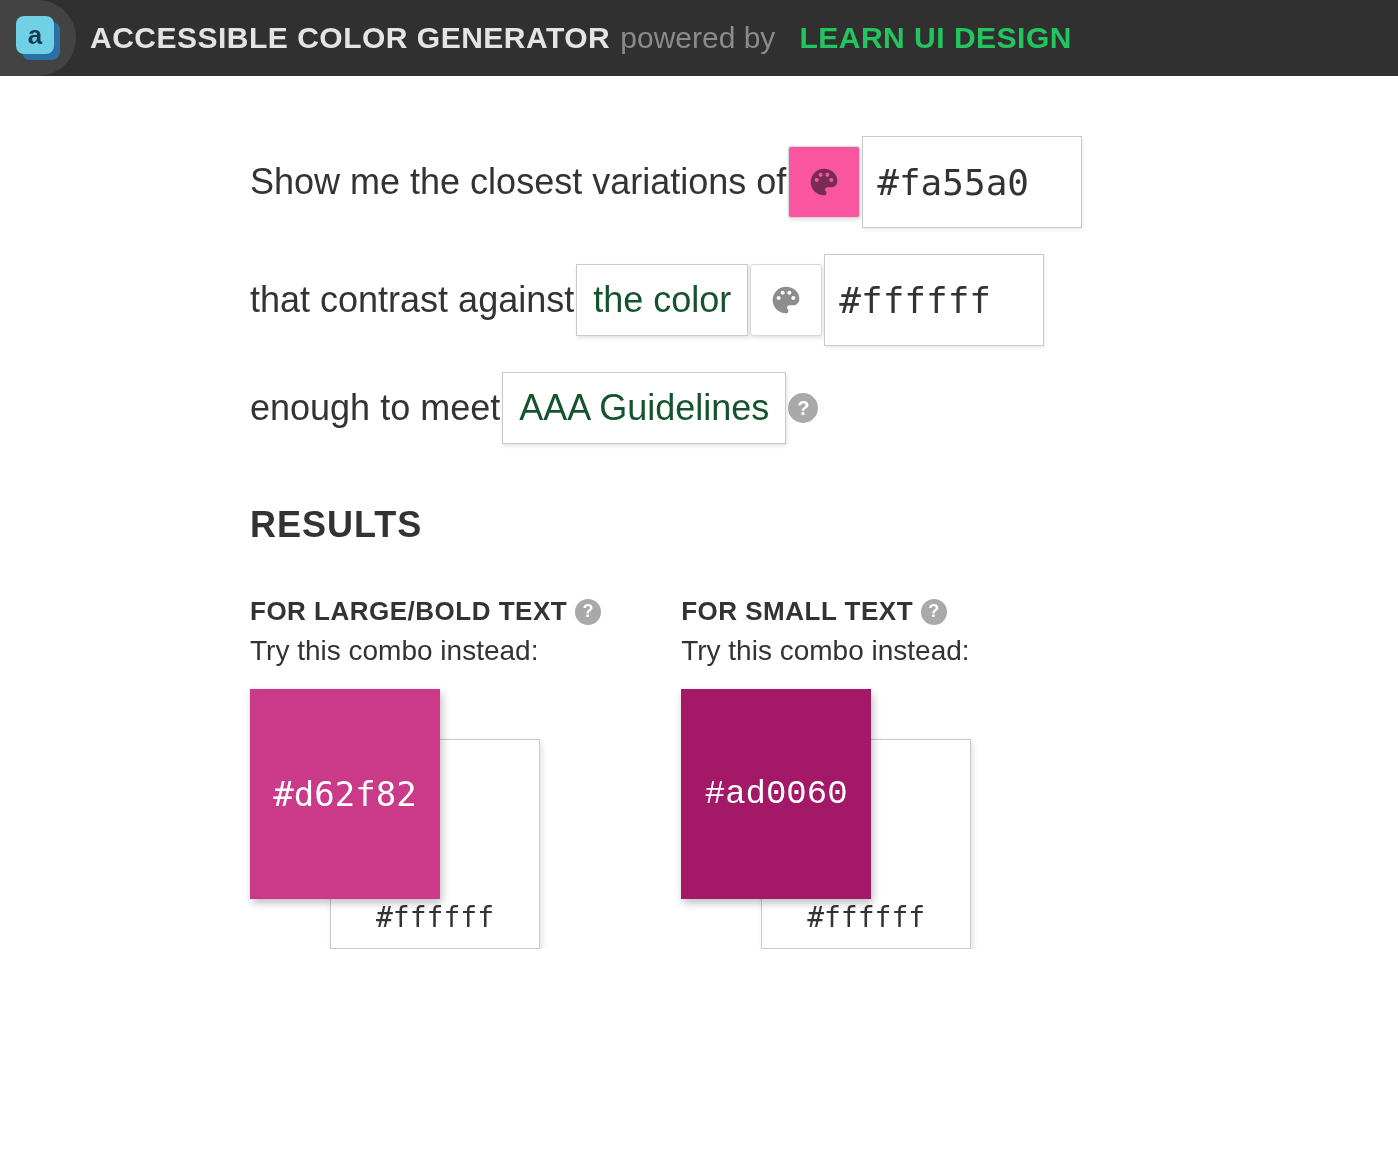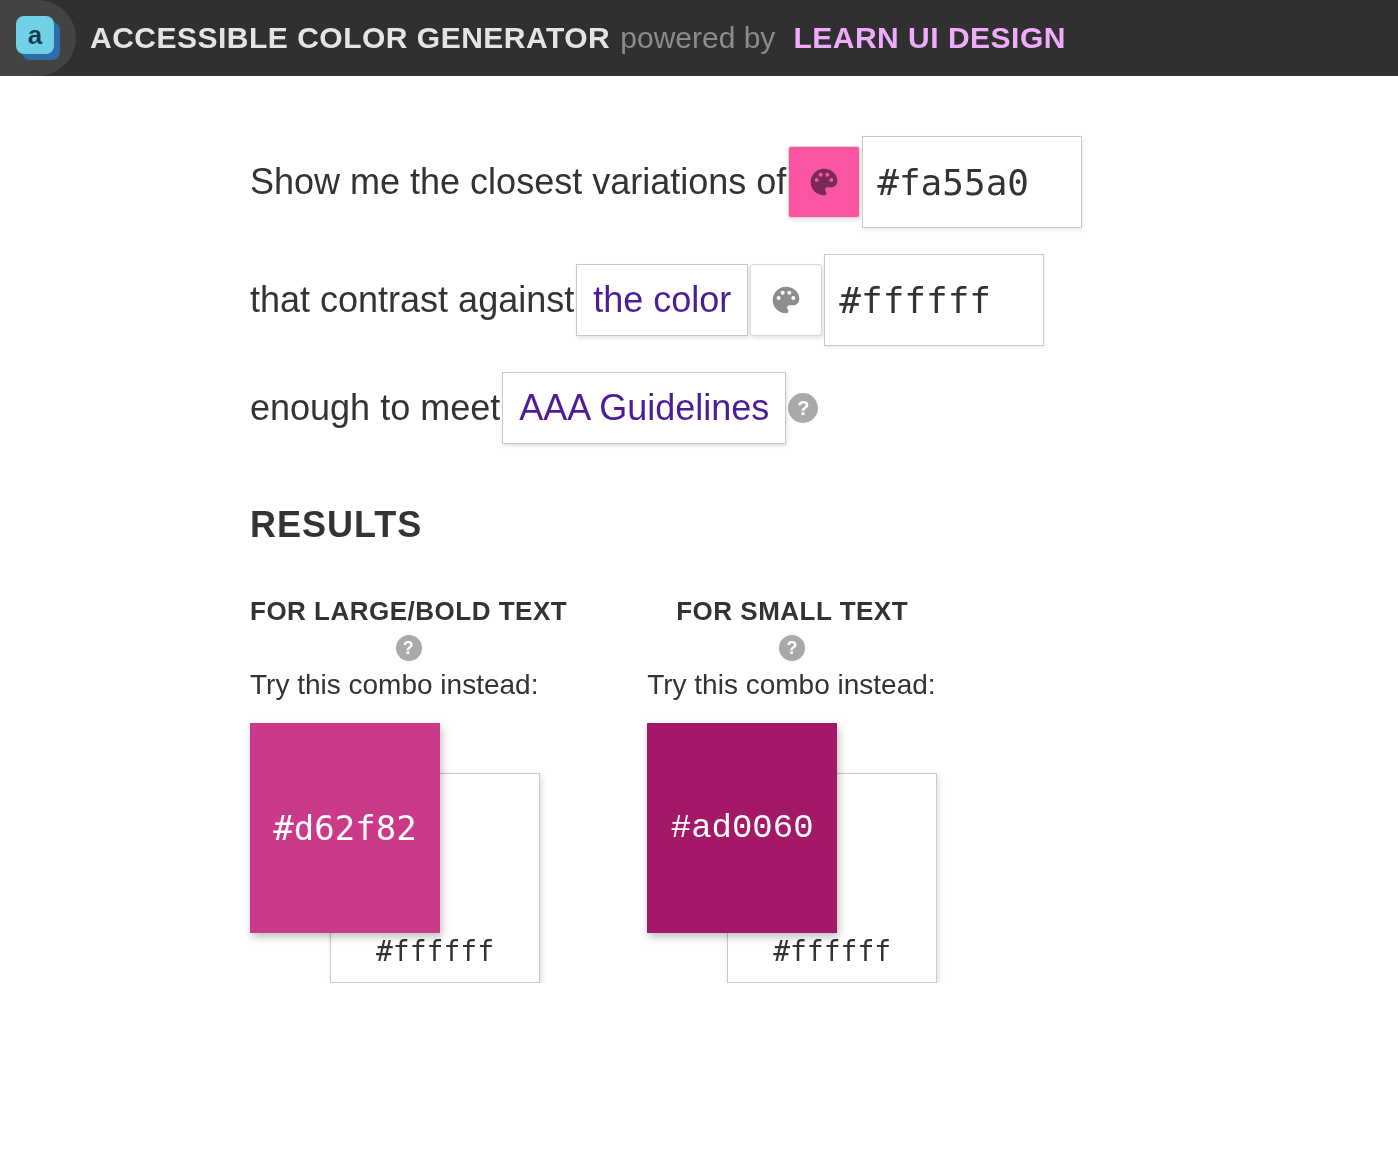--- a/index.html
+++ b/index.html
@@ -71,22 +71,22 @@
     font-weight: 400;
     margin-left: 10px;
     font-family: -apple-system, sans-serif;
   }
   .header-brand {
     font-family: "Arial Narrow", "Helvetica Neue Condensed", Impact, sans-serif;
     font-stretch: condensed;
     font-weight: 700;
     letter-spacing: 0.5px;
     font-size: 30px;
-    color: #f0abfc;
-    margin-left: 18px;
+    color: #22c55e;
+    margin-left: 24px;
   }
 
   .content {
     padding: 60px 0 0 250px;
     max-width: 1150px;
   }
 
   .prompt-row {
     font-size: 36px;
     color: #333;
@@ -119,21 +119,21 @@
     color: #333;
     width: 220px;
     box-shadow: 1px 2px 4px rgba(0,0,0,0.08);
   }
 
   .select-box {
     height: 72px;
     border: 1px solid #c9c9c9;
     font-size: 36px;
     padding: 0 16px;
-    color: #4c1d95;
+    color: #14532d;
     display: flex;
     align-items: center;
     box-shadow: 1px 2px 4px rgba(0,0,0,0.12);
     cursor: pointer;
     background: #fff;
   }
 
   .help-circle {
     width: 30px;
     height: 30px;
@@ -175,21 +175,20 @@
     font-family: "Arial Narrow", "Helvetica Neue Condensed", Impact, sans-serif;
     font-stretch: condensed;
     font-weight: 700;
     font-size: 26px;
     letter-spacing: 0.5px;
     color: #333;
     display: flex;
     align-items: center;
     gap: 8px;
     margin-bottom: 8px;
-    flex-direction: column;
   }
   .result-sub {
     font-size: 28px;
     color: #333;
     margin-bottom: 22px;
   }
   .combo-wrap {
     position: relative;
     width: 290px;
     height: 260px;

